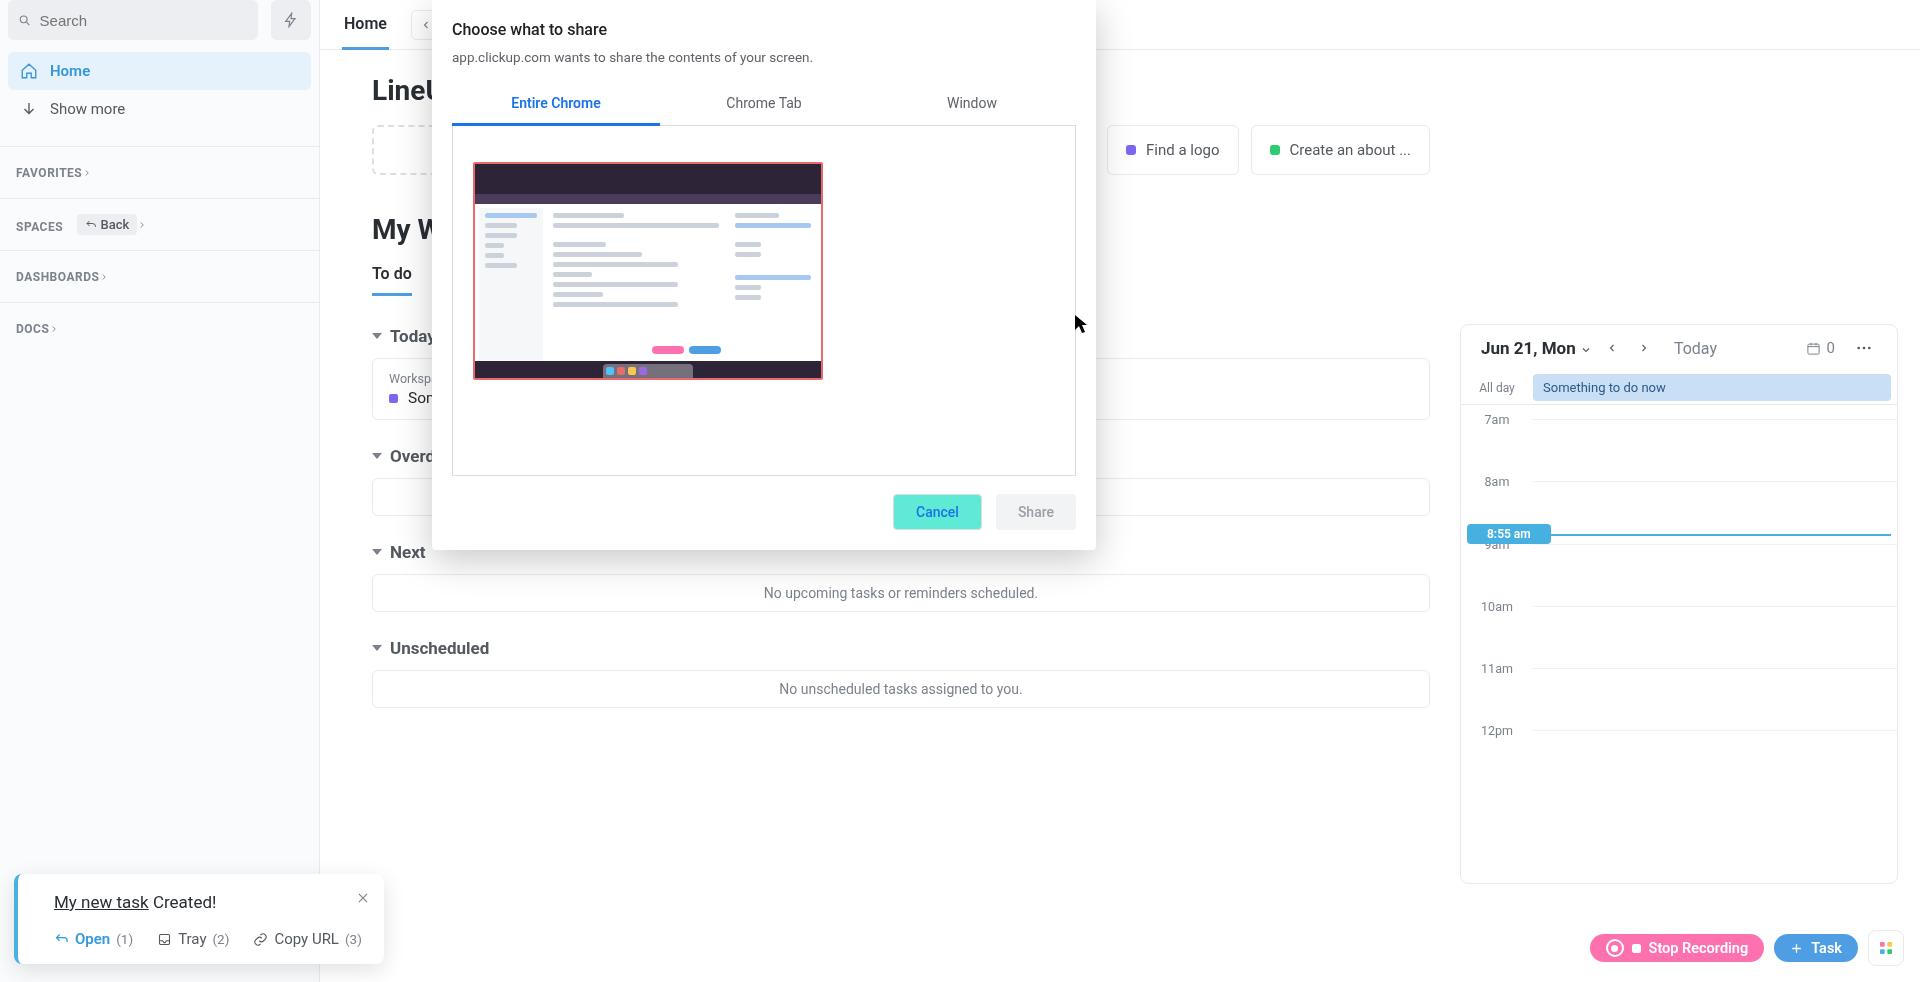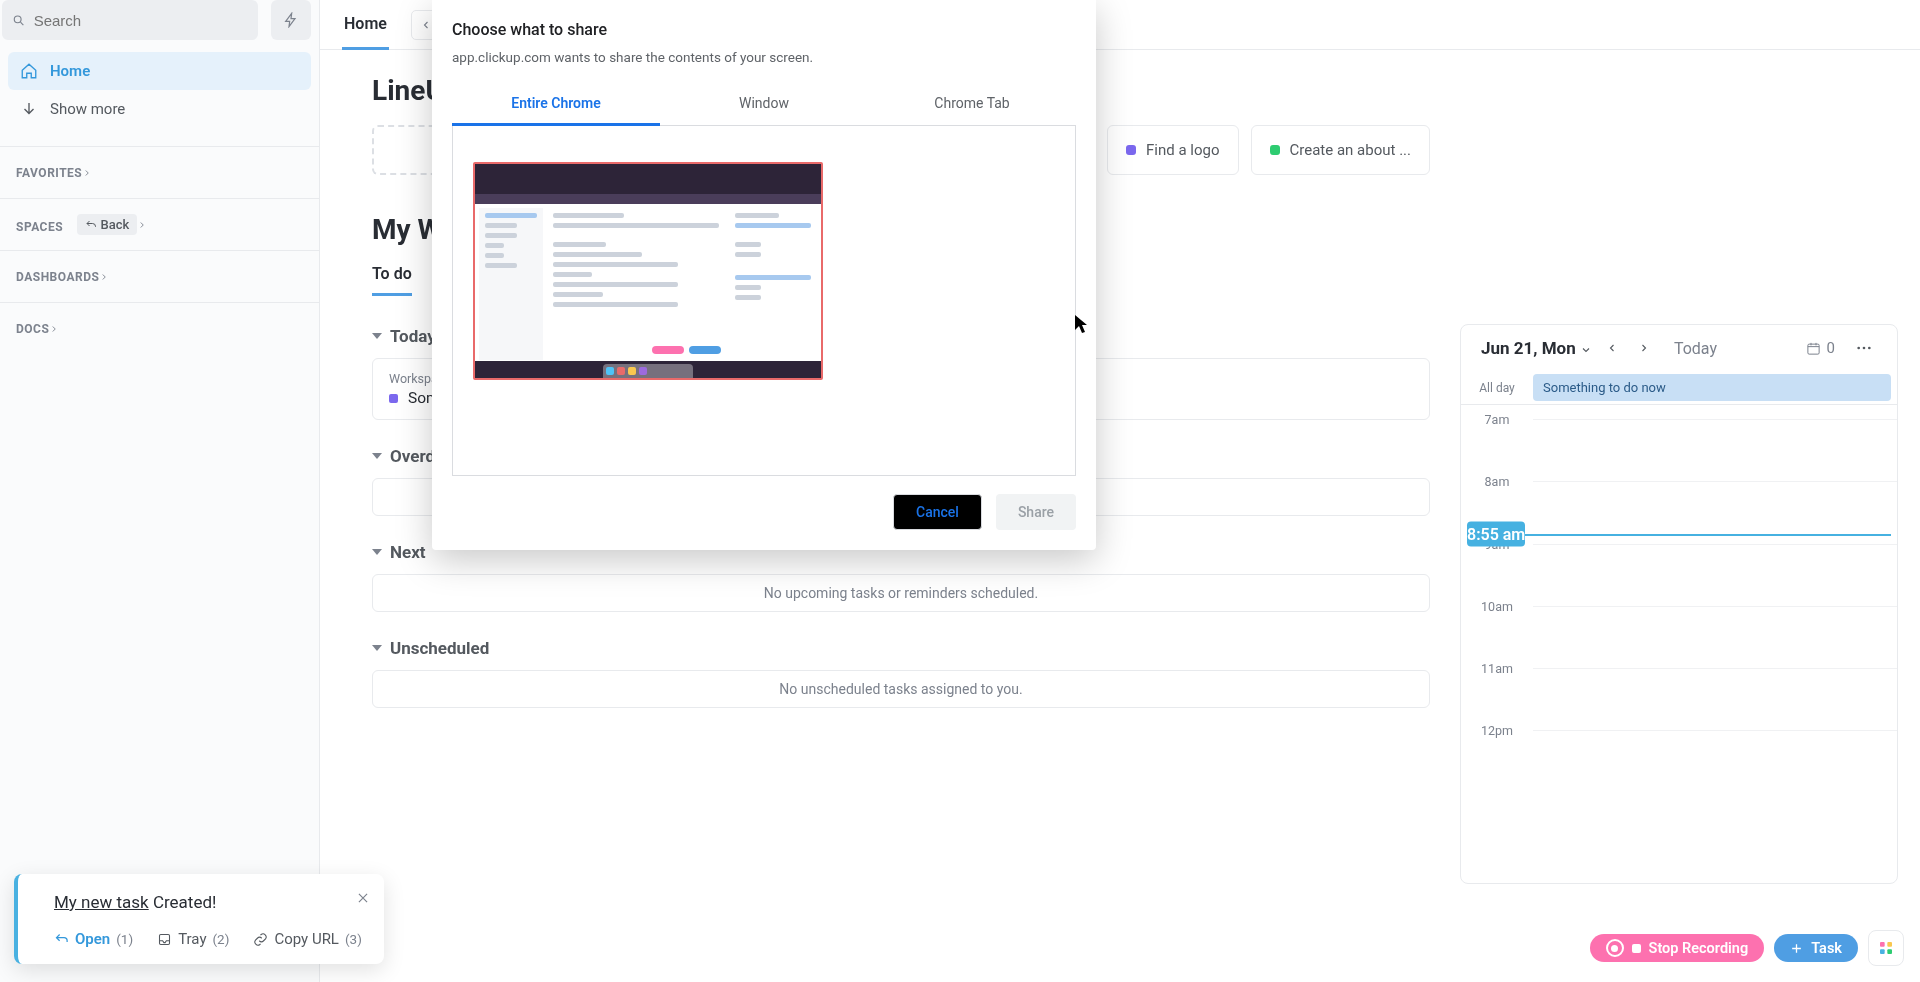--- a/index.html
+++ b/index.html
@@ -4,21 +4,21 @@
 <style>
 * { box-sizing: border-box; margin: 0; padding: 0; }
 html, body { width: 1920px; height: 982px; font-family: -apple-system, BlinkMacSystemFont, "Segoe UI", Roboto, sans-serif; background: #fff; color: #292d34; overflow: hidden; }
 
 
 .sidebar { position: absolute; left: 0; top: 0; width: 320px; height: 100%; border-right: 1px solid #e8eaed; background: #fafbfc; display: flex; flex-direction: column; }
 .logo-row { display: flex; align-items: center; padding: 10px 18px 10px 10px; height: 50px; }
 .logo { display: flex; align-items: center; gap: 6px; font-weight: 800; font-size: 22px; color: #292d34; }
 .logo svg { width: 24px; height: 24px; }
 .collapse-btn { margin-left: auto; width: 34px; height: 34px; display: flex; align-items: center; justify-content: center; color: #4f9ee3; border-radius: 6px; cursor: pointer; }
-.search-row { display: flex; gap: 13px; padding: 0 8px 8px 0; margin-left: 2px; }
+.search-row { display: flex; gap: 13px; padding: 0 8px 8px 0; margin-left: 8px; }
 .search-box { flex: 1; height: 40px; background: #eceef1; border-radius: 6px; display: flex; align-items: center; padding: 0 10px; gap: 8px; color: #7c828d; cursor: text; }
 .search-box input { border: none; background: transparent; outline: none; font-size: 15px; width: 100%; color: #7c828d; }
 .ai-btn { width: 40px; height: 40px; background: #eceef1; border-radius: 6px; display: flex; align-items: center; justify-content: center; color: #7c828d; cursor: pointer; }
 .nav-list { padding: 4px 8px; }
 .nav-item { display: flex; align-items: center; gap: 12px; height: 38px; padding: 0 12px; border-radius: 6px; font-size: 15px; color: #54595f; cursor: pointer; }
 .nav-item.active { background: #e5f1fb; color: #3498db; font-weight: 600; }
 .nav-item svg { width: 18px; height: 18px; }
 .section-hdr { display: flex; align-items: center; justify-content: flex-start; padding: 0 16px; height: 52px; border-top: 1px solid #e8eaed; font-size: 12px; font-weight: 700; color: #7c828d; letter-spacing: .5px; cursor: pointer; }
 .section-hdr:first-of-type { border-top: none; }
 .back-chip { background: #eceef1; border-radius: 4px; padding: 3px 8px; font-size: 13px; color: #54595f; display: inline-flex; align-items: center; gap: 4px; margin-left: 10px; font-weight: 500; letter-spacing: 0; }
@@ -64,21 +64,21 @@
 
 .cal-body { border: 1px solid #e8eaed; border-radius: 8px; margin-top: 6px; overflow: hidden; height: 560px; display: flex; flex-direction: column; }
 .allday-row { display: flex; border-bottom: 1px solid #e8eaed; height: 34px; }
 .allday-lbl { width: 72px; display: flex; align-items: center; justify-content: center; font-size: 12px; color: #7c828d; }
 .allday-ev { flex: 1; margin: 3px 6px 3px 0; background: #c8dff5; border-radius: 4px; display: flex; align-items: center; padding: 0 10px; font-size: 13px; color: #2b5b88; cursor: pointer; }
 .timecol { position: relative; flex: 1; }
 .slot { position: absolute; left: 0; right: 0; display: flex; }
 .slot-time { width: 72px; text-align: center; font-size: 12.5px; color: #7c828d; transform: translateY(-50%); }
 .slot-line { position: absolute; left: 72px; right: 0; border-top: 1px solid #f0f1f3; }
 .now-line { position: absolute; left: 6px; right: 6px; height: 2px; background: #46b1e1; }
-.now-pill { position: absolute; left: 6px; background: #46b1e1; color: #fff; font-size: 16px; font-weight: 600; padding: 3px 0; border-radius: 4px; transform: translateY(-50%); }
+.now-pill { position: absolute; left: 6px; background: #46b1e1; color: #fff; font-size: 12px; font-weight: 600; padding: 3px 20px; border-radius: 4px; transform: translateY(-50%); }
 
 
 .toast { position: absolute; left: 14px; bottom: 18px; width: 370px; background: #fff; border-radius: 8px; box-shadow: 0 6px 22px rgba(0,0,0,.12); border-left: 4px solid #49b1e1; padding: 18px 20px 16px 36px; }
 .toast-title { font-size: 17px; margin-bottom: 18px; }
 .toast-title .tn { text-decoration: underline; }
 .toast-actions { display: flex; gap: 24px; align-items: center; font-size: 15px; }
 .toast-act { display: flex; align-items: center; gap: 6px; cursor: pointer; color: #54595f; }
 .toast-act.primary { color: #3498db; font-weight: 600; }
 .toast-act .cnt { color: #7c828d; font-size: 13.5px; font-weight: 400; }
 .toast-close { position: absolute; right: 14px; top: 14px; color: #7c828d; cursor: pointer; font-size: 18px; }
@@ -112,21 +112,21 @@
 .thumb .line { height: 5px; background: #ccd2db; border-radius: 2px; margin: 5px 6px; }
 .thumb .line.blue { background: #a7c9ef; }
 .thumb .line.short { width: 50%; }
 .thumb .line.tiny { width: 30%; }
 .thumb .pillrow { position: absolute; bottom: 24px; right: 100px; display: flex; gap: 5px; }
 .thumb .minipill { width: 32px; height: 8px; border-radius: 4px; }
 .thumb .dock { position: absolute; bottom: 0; left: 50%; transform: translateX(-50%); width: 90px; height: 14px; background: rgba(255,255,255,.35); border-radius: 4px 4px 0 0; display: flex; gap: 3px; padding: 3px; }
 .thumb .dicon { width: 8px; height: 8px; border-radius: 2px; }
 .mbtns { display: flex; justify-content: flex-end; gap: 14px; margin-top: 18px; }
 .mbtn { height: 36px; padding: 0 22px; border-radius: 4px; font-size: 14px; font-weight: 500; display: flex; align-items: center; cursor: pointer; }
-.mbtn.cancel { color: #1a73e8; background: #000000; border: 1px solid #dadce0; }
+.mbtn.cancel { color: #1a73e8; background: #5eead4; border: 1px solid #dadce0; }
 .mbtn.share { background: #f1f3f4; color: #9aa0a6; }
 
 .cursor { position: absolute; left: 1074px; top: 314px; width: 14px; height: 20px; pointer-events: none; }
 </style>
 </head>
 <body>
 
 <div class="sidebar">
   <div class="search-row">
     <div class="search-box">
@@ -336,22 +336,22 @@
     </div>
   </div>
 </div>
 
 <div class="modal-backdrop">
   <div class="modal">
     <h2>Choose what to share</h2>
     <div class="sub">app.clickup.com wants to share the contents of your screen.</div>
     <div class="mtabs">
       <div class="mtab active"><span>Entire Chrome</span></div>
+      <div class="mtab"><span>Chrome Tab</span></div>
       <div class="mtab"><span>Window</span></div>
-      <div class="mtab"><span>Chrome Tab</span></div>
     </div>
     <div class="thumb-area">
       <div class="thumb">
         <div class="tbar"></div>
           <div class="tabstrip"></div>
         <div class="sb">
           <div class="line blue"></div>
             <div class="line short"></div>
             <div class="line short"></div>
           <div class="line tiny"></div>

